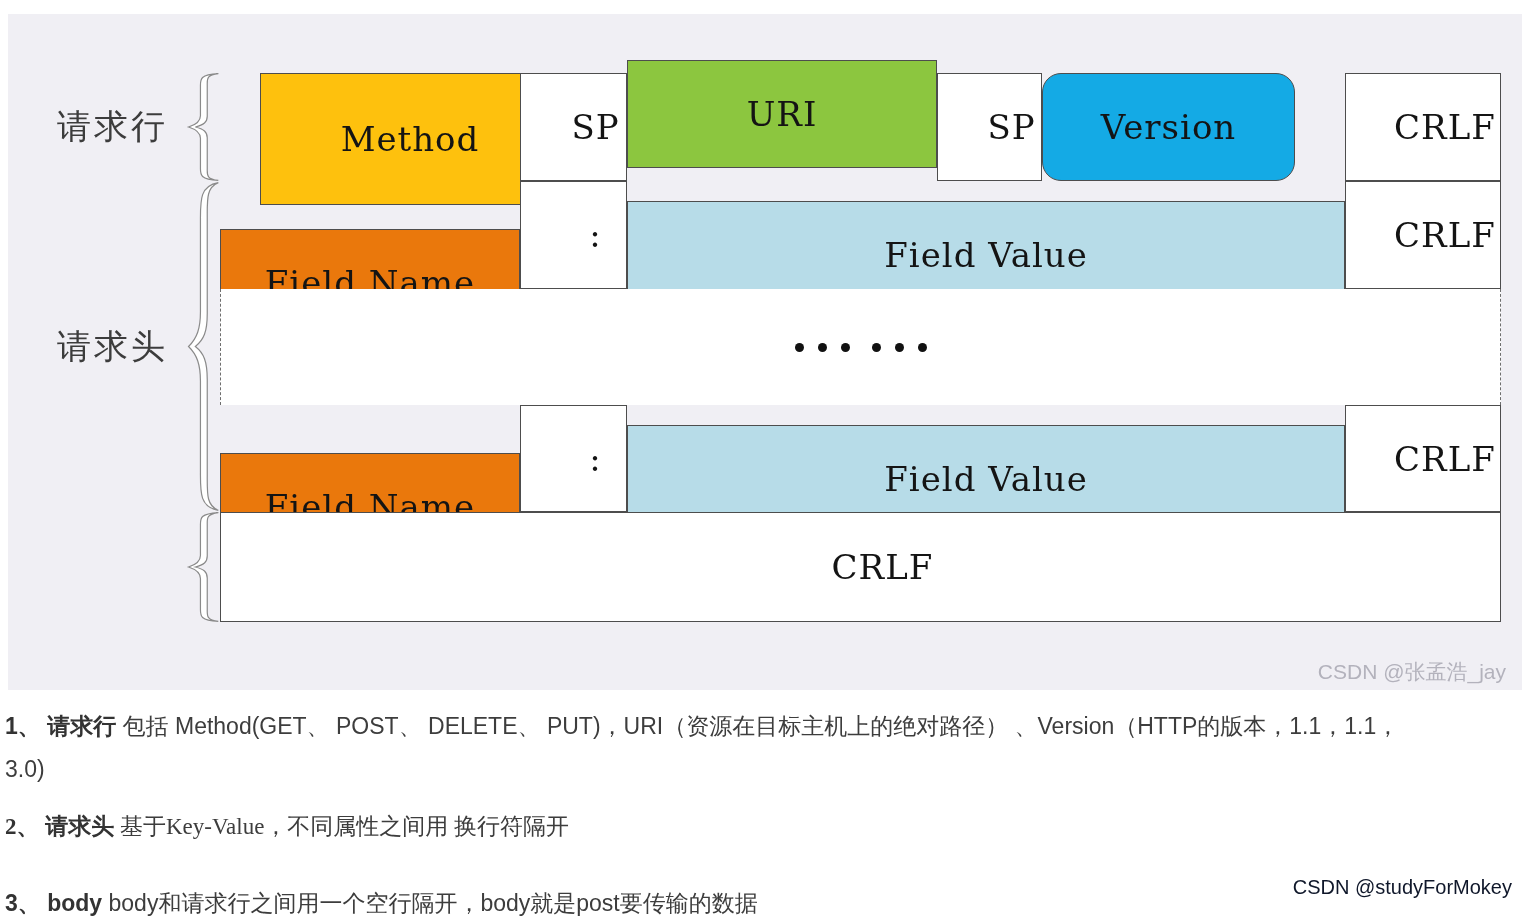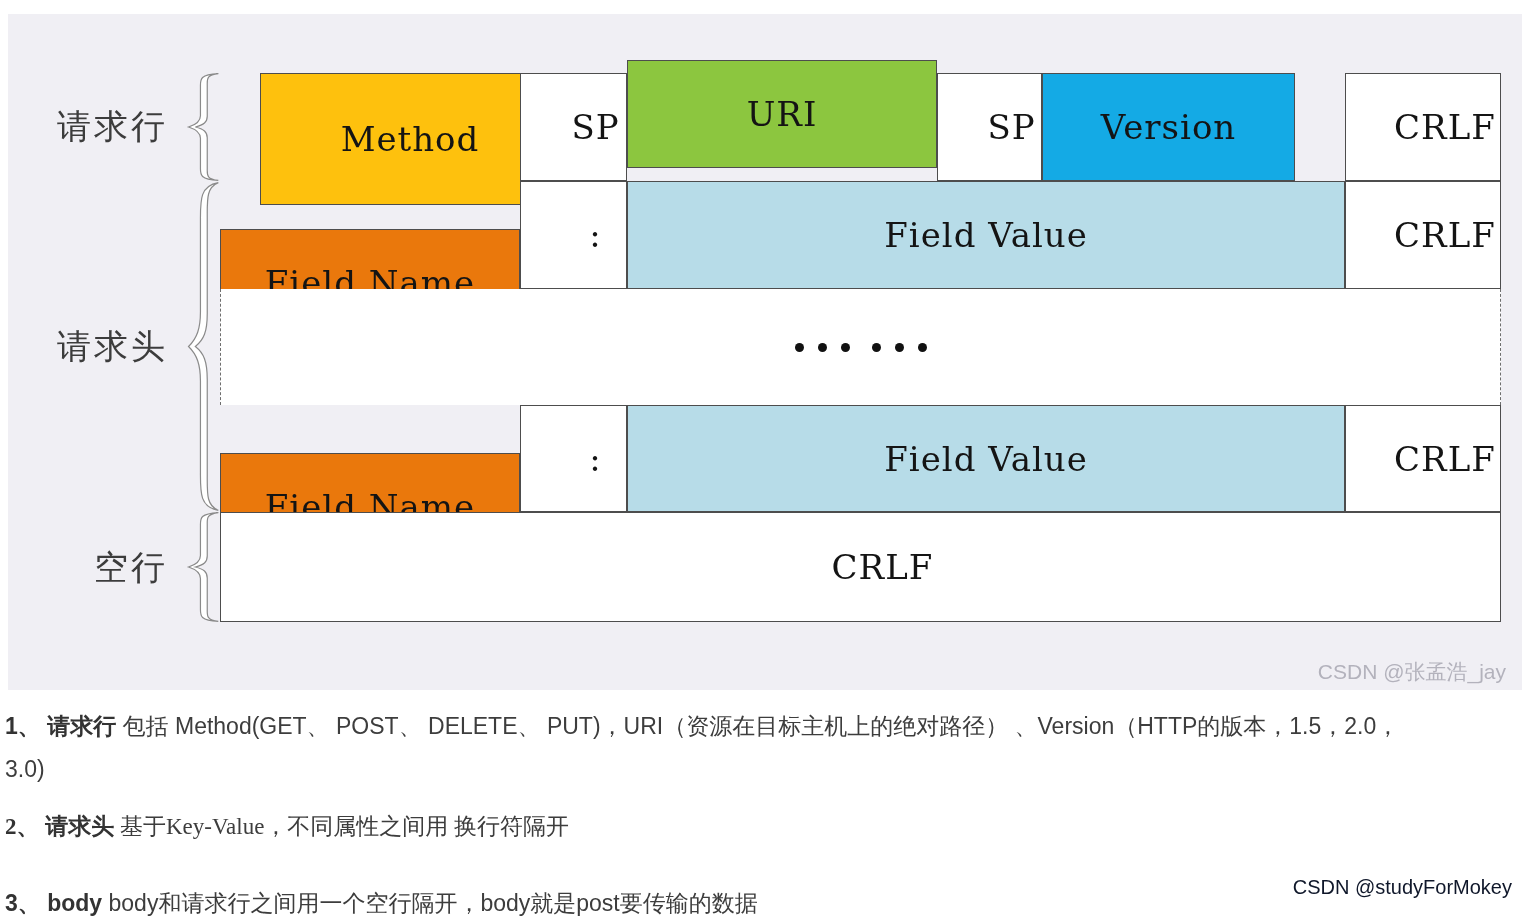--- a/index.html
+++ b/index.html
@@ -17,21 +17,21 @@
     position:absolute; box-sizing:border-box;
     border:1px solid #4d4d4d;
     display:flex; align-items:center; justify-content:center;
     font-family:"DejaVu Serif","Liberation Serif",serif;
     font-size:34px; color:#141414; letter-spacing:1px;
   }
   .bg-yellow   { background:#fec10d; }
   .bg-orange   { background:#ea780c;margin-top:48px; }
   .bg-green    { background:#8cc63f; }
   .bg-blue     { background:#14aae5; }
-  .bg-lblue    { background:#b7dce8; }
+  .bg-lblue    { background:#b7dce8;margin-top:20px; }
   .bg-white    { background:#ffffff;padding-left:44px; }
   .dots-row {
     position:absolute; box-sizing:border-box; background:#ffffff;
     border-left:1px dashed #6e6e6e; border-right:1px dashed #6e6e6e;
     display:flex; align-items:center; justify-content:center; gap:14px;
   }
   .dot { width:9px; height:9px; border-radius:50%; background:#111; display:inline-block; }
   .dot-gap { margin-left:8px; }
   .side-label {
     position:absolute; left:18px; width:142px; text-align:right;
@@ -57,37 +57,36 @@
     font-size:20px; color:#0f172a;
   }
 </style>
 </head>
 <body>
 
 <div class="diagram">
 
   <div class="side-label" style="top:92px;">请求行</div>
   <div class="side-label" style="top:312px;">请求头</div>
-  <div class="side-label" style="top:533px;">空行</div>
 
   <svg class="brace" style="top:59px;  height:108px;" viewBox="0 0 40 200" preserveAspectRatio="none">
     <path d="M38,1 C24,4 25,11 25,22 L25,80 C25,91 21,96 11,100 C21,104 25,109 25,120 L25,178 C25,189 24,196 38,199 C16,197 17,188 17,176 L17,121 C17,111 13,105 3,100 C13,95 17,89 17,79 L17,24 C17,12 16,3 38,1 Z" fill="#ffffff" stroke="#8a8a8a" stroke-width="1.2" vector-effect="non-scaling-stroke"></path>
   </svg>
   <svg class="brace" style="top:167px; height:331px;" viewBox="0 0 40 200" preserveAspectRatio="none">
     <path d="M38,1 C24,4 25,11 25,22 L25,80 C25,91 21,96 11,100 C21,104 25,109 25,120 L25,178 C25,189 24,196 38,199 C16,197 17,188 17,176 L17,121 C17,111 13,105 3,100 C13,95 17,89 17,79 L17,24 C17,12 16,3 38,1 Z" fill="#ffffff" stroke="#8a8a8a" stroke-width="1.2" vector-effect="non-scaling-stroke"></path>
   </svg>
   <svg class="brace" style="top:498px; height:110px;" viewBox="0 0 40 200" preserveAspectRatio="none">
     <path d="M38,1 C24,4 25,11 25,22 L25,80 C25,91 21,96 11,100 C21,104 25,109 25,120 L25,178 C25,189 24,196 38,199 C16,197 17,188 17,176 L17,121 C17,111 13,105 3,100 C13,95 17,89 17,79 L17,24 C17,12 16,3 38,1 Z" fill="#ffffff" stroke="#8a8a8a" stroke-width="1.2" vector-effect="non-scaling-stroke"></path>
   </svg>
 
   <div class="cell bg-yellow" style="left:212px; top:59px; width:300px; height:132px;margin-left:40px;">Method</div>
   <div class="cell bg-white" style="left:512px; top:59px; width:107px; height:108px;">SP</div>
   <div class="cell bg-green" style="left:619px; top:46px; width:310px; height:108px;">URI</div>
   <div class="cell bg-white" style="left:929px; top:59px; width:105px; height:108px;">SP</div>
-  <div class="cell bg-blue" style="left:1034px;top:59px; width:253px; height:108px;">Version</div>
+  <div class="cell bg-blue" style="left:1034px;top:59px; width:253px; height:108px;border-radius:19px;">Version</div>
   <div class="cell bg-white" style="left:1337px;top:59px; width:156px; height:108px;">CRLF</div>
 
   <div class="cell bg-orange" style="left:212px; top:167px; width:300px; height:108px;">Field Name</div>
   <div class="cell bg-white" style="left:512px; top:167px; width:107px; height:108px;">:</div>
   <div class="cell bg-lblue" style="left:619px; top:167px; width:718px; height:108px;">Field Value</div>
   <div class="cell bg-white" style="left:1337px;top:167px; width:156px; height:108px;">CRLF</div>
 
   <div class="dots-row" style="left:212px; top:275px; width:1281px; height:116px;" aria-label="……">
     <span class="dot"></span>
     <span class="dot"></span>
@@ -101,19 +100,19 @@
   <div class="cell bg-white" style="left:512px; top:391px; width:107px; height:107px;">:</div>
   <div class="cell bg-lblue" style="left:619px; top:391px; width:718px; height:107px;">Field Value</div>
   <div class="cell bg-white" style="left:1337px;top:391px; width:156px; height:107px;">CRLF</div>
 
   <div class="cell bg-white" style="left:212px; top:498px; width:1281px; height:110px;">CRLF</div>
 
   <div class="wm1">CSDN @张孟浩_jay</div>
 </div>
 
 <div class="notes">
-  <div class="line"><b>1、 </b><b>请求行</b><span> 包括 Method(GET、 POST、 DELETE、 PUT)，URI（资源在目标主机上的绝对路径） 、Version（HTTP的版本，1.5，2.0，</span></div>
+  <div class="line"><b>1、 </b><b>请求行</b><span> 包括 Method(GET、 POST、 DELETE、 PUT)，URI（资源在目标主机上的绝对路径） 、Version（HTTP的版本，1.1，1.1，</span></div>
   <div class="line">3.0)</div>
   <div class="line p2"><b>2、 </b><b>请求头</b><span> 基于Key-Value，不同属性之间用 换行符隔开</span></div>
   <div class="line p3"><b>3、 </b><b>body</b><span> body和请求行之间用一个空行隔开，body就是post要传输的数据</span></div>
 </div>
 
 <div class="wm2">CSDN @studyForMokey</div>
 
 </body></html>

